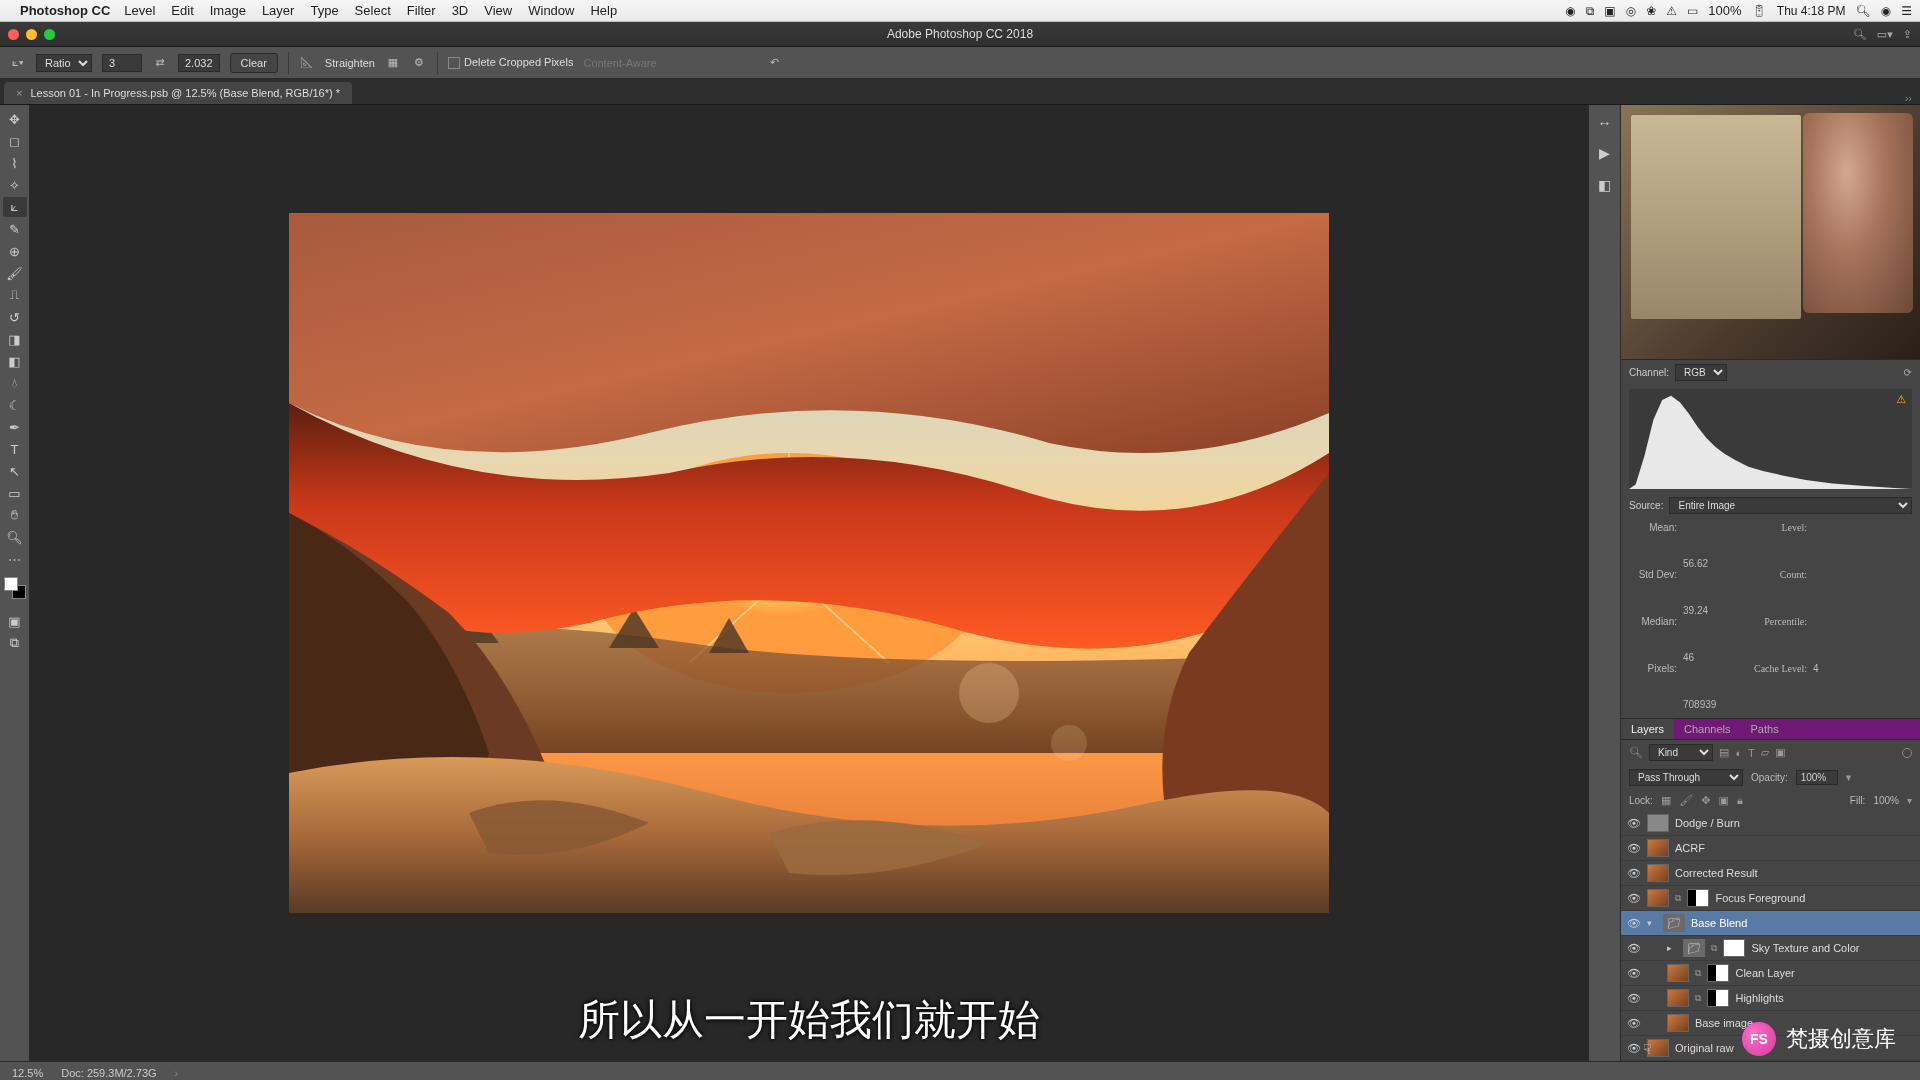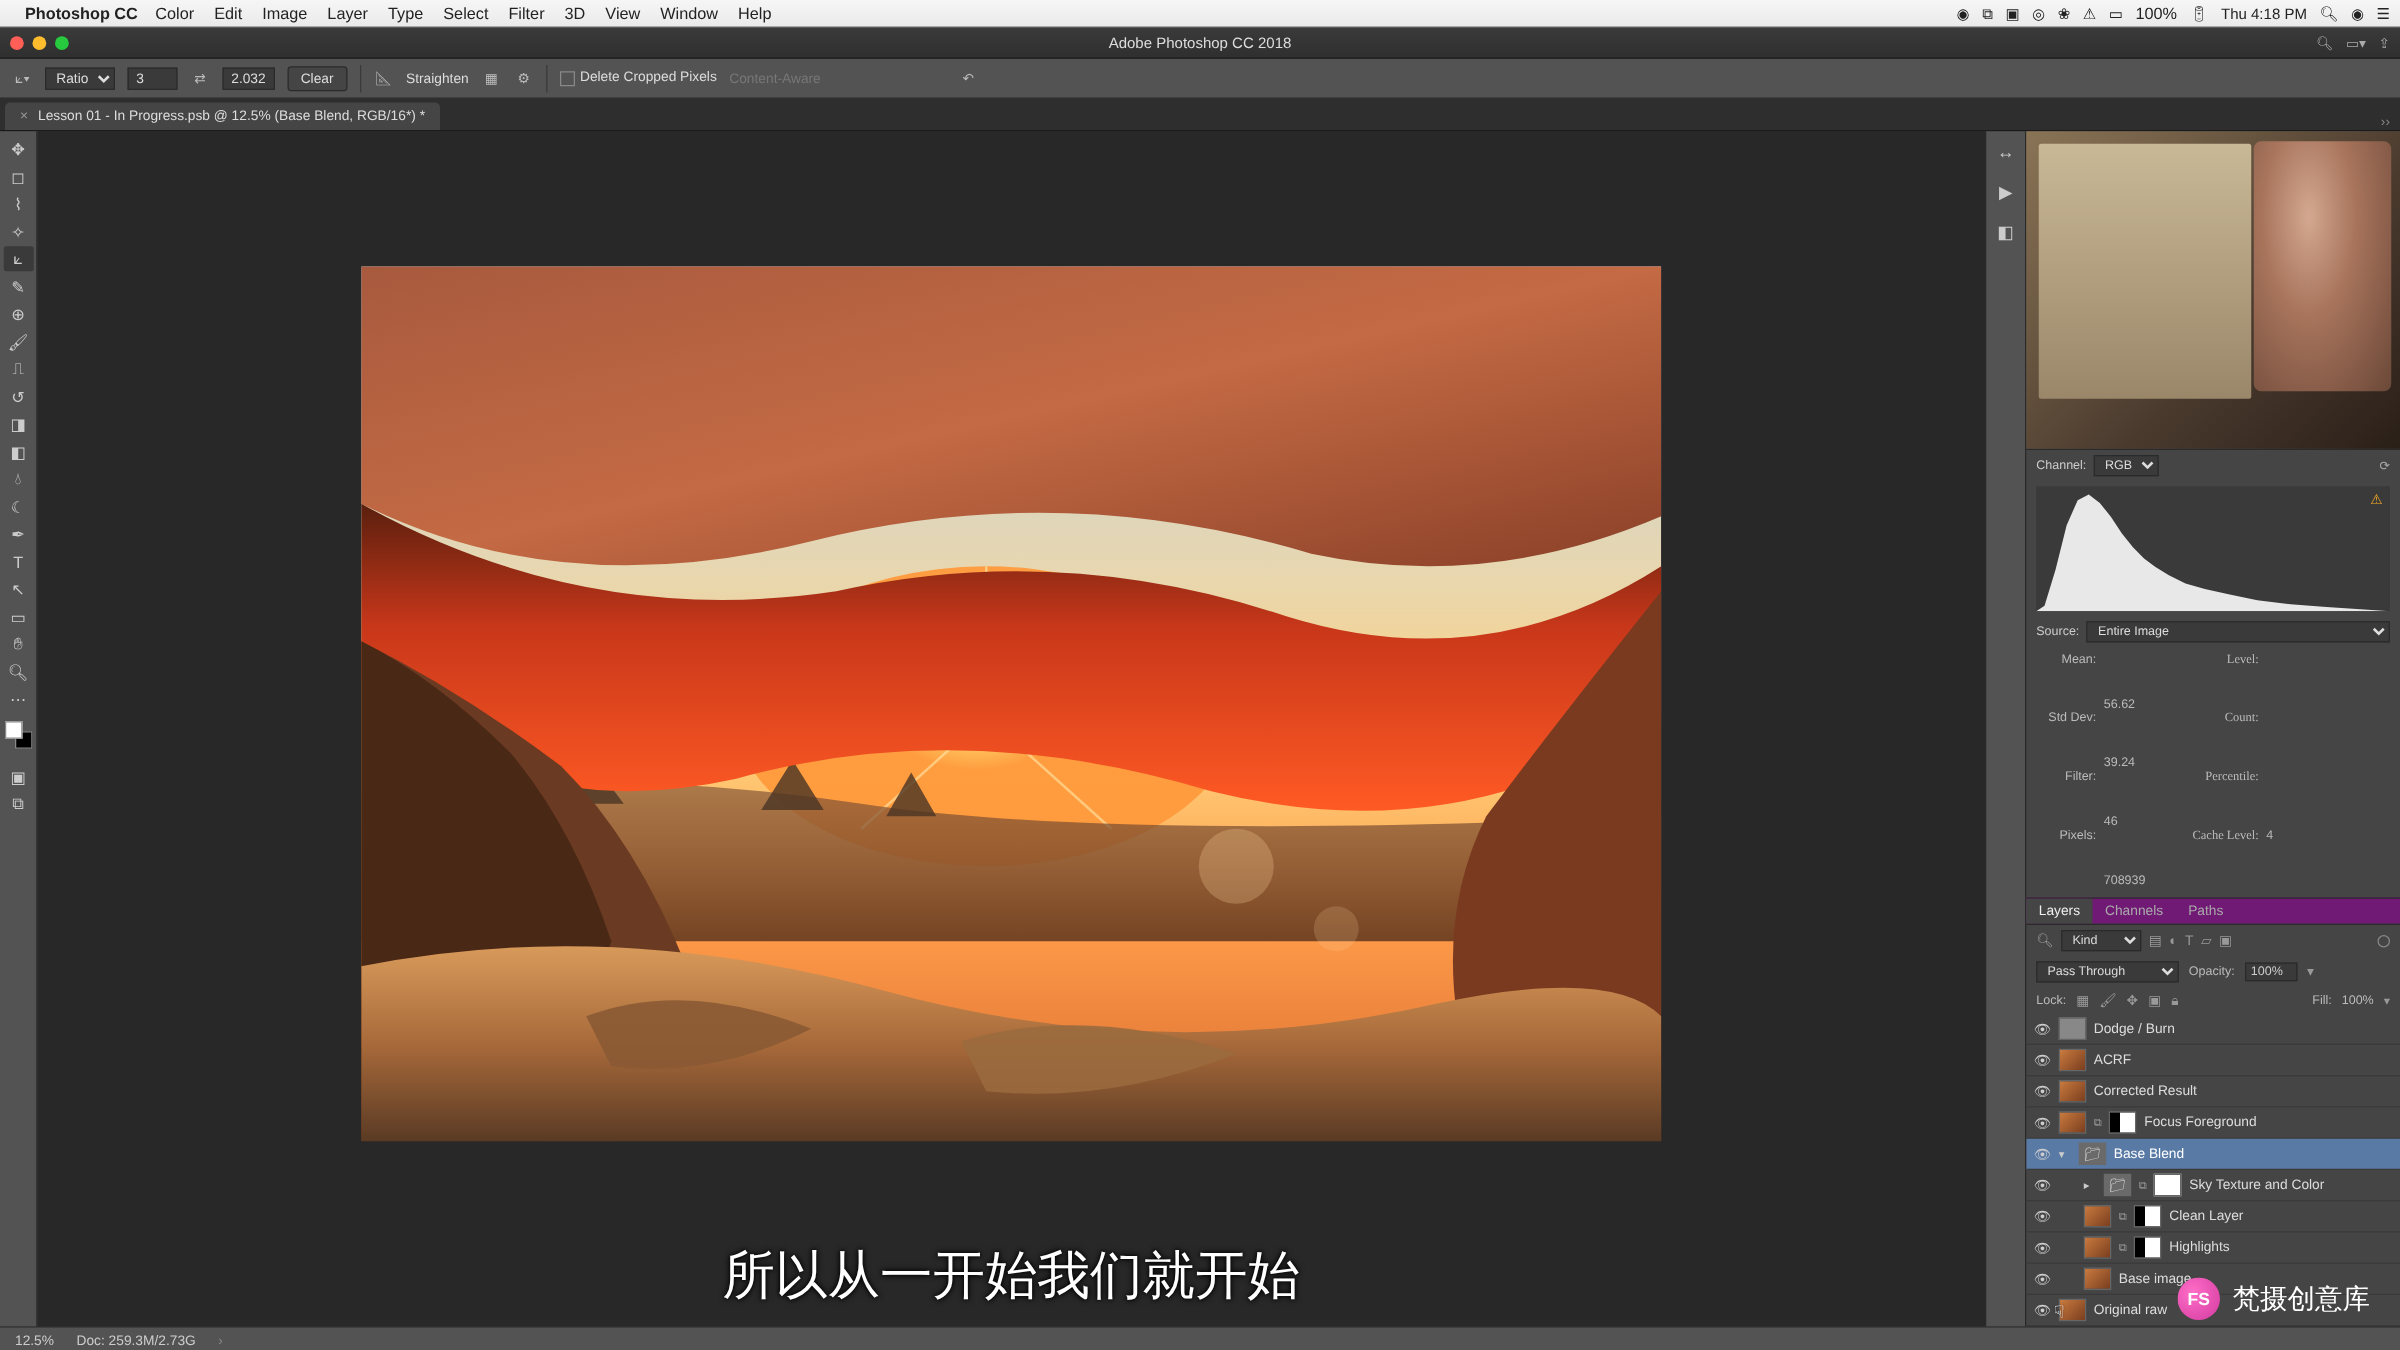--- a/index.html
+++ b/index.html
@@ -117,21 +117,21 @@
 
 .watermark { position: fixed; right: 24px; bottom: 24px; display: flex; align-items: center; gap: 10px; color: #fff; font-size: 22px; font-weight: 400; z-index: 50; }
 .watermark .logo { width: 34px; height: 34px; border-radius: 50%; background: radial-gradient(circle at 35% 35%, #ff6ec7, #d23aa0); display: flex; align-items: center; justify-content: center; font-size: 14px; font-weight: bold; color: #fff; }
 </style>
 </head>
 <body>
 
 <div class="mac-menubar">
   <span class="apple"></span>
   <span class="app-name">Photoshop CC</span>
-  <span class="menu-item">Color</span>
+  <span class="menu-item">Level</span>
   <span class="menu-item">Edit</span>
   <span class="menu-item">Image</span>
   <span class="menu-item">Layer</span>
   <span class="menu-item">Type</span>
   <span class="menu-item">Select</span>
   <span class="menu-item">Filter</span>
   <span class="menu-item">3D</span>
   <span class="menu-item">View</span>
   <span class="menu-item">Window</span>
   <span class="menu-item">Help</span>
@@ -330,21 +330,21 @@
             <span class="c3">Level:</span>
             <span class="c4"></span>
           </div>
         <div class="row">
             <span class="c1">Std Dev:</span>
             <span class="c2">39.24</span>
             <span class="c3">Count:</span>
             <span class="c4"></span>
           </div>
         <div class="row">
-            <span class="c1">Filter:</span>
+            <span class="c1">Median:</span>
             <span class="c2">46</span>
             <span class="c3">Percentile:</span>
             <span class="c4"></span>
           </div>
         <div class="row">
             <span class="c1">Pixels:</span>
             <span class="c2">708939</span>
             <span class="c3">Cache Level:</span>
             <span class="c4">4</span>
           </div>

